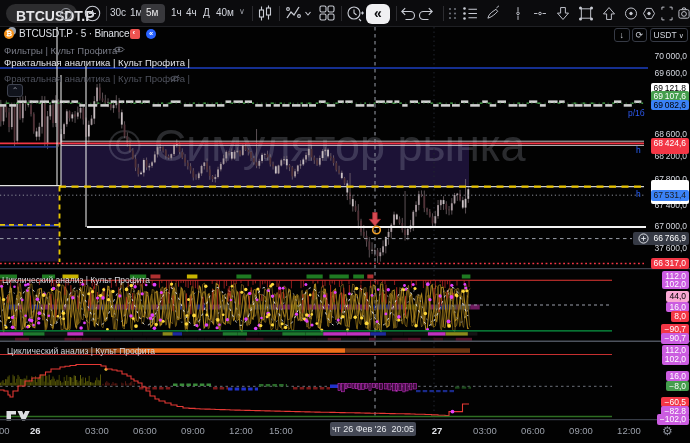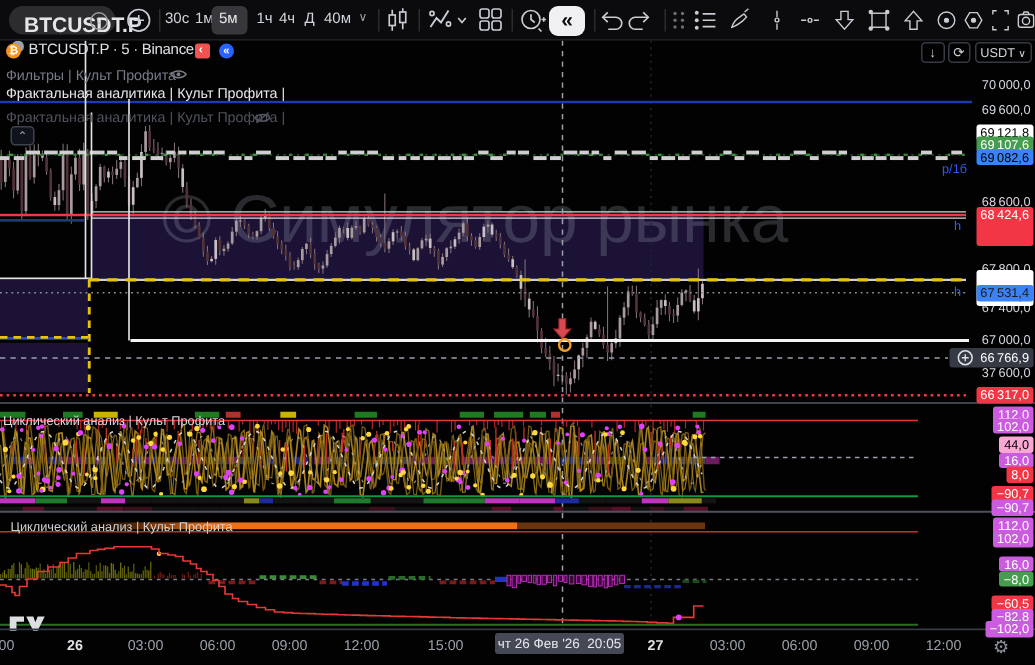--- a/index.html
+++ b/index.html
@@ -1193,21 +1193,21 @@
 <div style="position:absolute;right:3px;top:68.0px;height:10px;line-height:10px;color:#d5d8e0;font-size:8.5px;white-space:nowrap;z-index:5">69 600,0</div>
 <div style="position:absolute;right:3px;top:129.0px;height:10px;line-height:10px;color:#d5d8e0;font-size:8.5px;white-space:nowrap;z-index:5">68 600,0</div>
 <div style="position:absolute;right:3px;top:151.0px;height:10px;line-height:10px;color:#d5d8e0;font-size:8.5px;white-space:nowrap;z-index:5">68 200,0</div>
 <div style="position:absolute;right:3px;top:174.0px;height:10px;line-height:10px;color:#d5d8e0;font-size:8.5px;white-space:nowrap;z-index:5">67 800,0</div>
 <div style="position:absolute;right:3px;top:199.5px;height:10px;line-height:10px;color:#d5d8e0;font-size:8.5px;white-space:nowrap;z-index:5">67 400,0</div>
 <div style="position:absolute;right:3px;top:221.0px;height:10px;line-height:10px;color:#d5d8e0;font-size:8.5px;white-space:nowrap;z-index:5">67 000,0</div>
 <div style="position:absolute;right:3px;top:243.2px;height:10px;line-height:10px;color:#d5d8e0;font-size:8.5px;white-space:nowrap;z-index:5">37 600,0</div>
 <div style="position:absolute;right:1px;top:83.3px;height:10.5px;line-height:10.5px;background:#ffffff;color:#000;font-size:8.5px;padding:0 3px;border-radius:2px;white-space:nowrap;z-index:6">69 121,8</div>
 <div style="position:absolute;right:1px;top:91.3px;height:10.5px;line-height:10.5px;background:#459d4d;color:#fff;font-size:8.5px;padding:0 3px;border-radius:2px;white-space:nowrap;z-index:6">69 107,6</div>
 <div style="position:absolute;right:1px;top:99.8px;height:10.5px;line-height:10.5px;background:#3b82f6;color:#000;font-size:8.5px;padding:0 3px;border-radius:2px;white-space:nowrap;z-index:6">69 082,6</div>
-<div style="position:absolute;right:1px;top:138.1px;height:26px;line-height:10.5px;background:#f23645;color:#fff;font-size:8.5px;padding:0 3px;border-radius:2px;white-space:nowrap;z-index:6">68 424,6</div>
+<div style="position:absolute;right:1px;top:138.1px;height:16px;line-height:10.5px;background:#f23645;color:#fff;font-size:8.5px;padding:0 3px;border-radius:2px;white-space:nowrap;z-index:6">68 424,6</div>
 <div style="position:absolute;right:1px;top:180.3px;height:10.5px;line-height:10.5px;background:#ffffff;color:#000;font-size:8.5px;padding:12px 3px;border-radius:2px;white-space:nowrap;z-index:6">67 670,8</div>
 <div style="position:absolute;right:1px;top:190.3px;height:10.5px;line-height:10.5px;background:#3b82f6;color:#1a1a1a;font-size:8.5px;padding:0 3px;border-radius:2px;white-space:nowrap;z-index:6">67 531,4</div>
 <div style="position:absolute;left:633px;right:1px;top:232.0px;height:13px;line-height:13px;background:#363a45;color:#fff;font-size:8.5px;padding:0 3px 0 18px;border-radius:2px;white-space:nowrap;z-index:6;text-align:right">66 766,9</div>
     <svg style="position:absolute;left:638px;top:233.0px;z-index:7" width="11" height="11" viewBox="0 0 11 11">
       <circle cx="5.5" cy="5.5" r="4.6" fill="none" stroke="#dfe2e8" stroke-width="1"></circle>
       <path d="M3.2 5.5 h4.6 M5.5 3.2 v4.6" stroke="#dfe2e8" stroke-width="0.9"></path>
     </svg>
 <div style="position:absolute;right:1px;top:258.3px;height:10.5px;line-height:10.5px;background:#f23645;color:#fff;font-size:8.5px;padding:0 3px;border-radius:2px;white-space:nowrap;z-index:6">66 317,0</div>
 <div style="position:absolute;right:1px;top:271.3px;height:10.5px;line-height:10.5px;background:#cb5ce0;color:#fff;font-size:8.5px;padding:0 3px;border-radius:2px;white-space:nowrap;z-index:6">112,0</div>
 <div style="position:absolute;right:1px;top:278.8px;height:10.5px;line-height:10.5px;background:#cb5ce0;color:#fff;font-size:8.5px;padding:0 3px;border-radius:2px;white-space:nowrap;z-index:6">102,0</div>
@@ -1218,26 +1218,26 @@
 <div style="position:absolute;right:1px;top:333.3px;height:10.5px;line-height:10.5px;background:#cb5ce0;color:#fff;font-size:8.5px;padding:0 3px;border-radius:2px;white-space:nowrap;z-index:6">−90,7</div>
 <div style="position:absolute;right:1px;top:345.3px;height:10.5px;line-height:10.5px;background:#cb5ce0;color:#fff;font-size:8.5px;padding:0 3px;border-radius:2px;white-space:nowrap;z-index:6">112,0</div>
 <div style="position:absolute;right:1px;top:354.3px;height:10.5px;line-height:10.5px;background:#cb5ce0;color:#fff;font-size:8.5px;padding:0 3px;border-radius:2px;white-space:nowrap;z-index:6">102,0</div>
 <div style="position:absolute;right:1px;top:370.8px;height:10.5px;line-height:10.5px;background:#cb5ce0;color:#fff;font-size:8.5px;padding:0 3px;border-radius:2px;white-space:nowrap;z-index:6">16,0</div>
 <div style="position:absolute;right:1px;top:380.8px;height:10.5px;line-height:10.5px;background:#459d4d;color:#fff;font-size:8.5px;padding:0 3px;border-radius:2px;white-space:nowrap;z-index:6">−8,0</div>
 <div style="position:absolute;right:1px;top:396.8px;height:10.5px;line-height:10.5px;background:#f23645;color:#fff;font-size:8.5px;padding:0 3px;border-radius:2px;white-space:nowrap;z-index:6">−60,5</div>
 <div style="position:absolute;right:1px;top:405.8px;height:10.5px;line-height:10.5px;background:#cb5ce0;color:#fff;font-size:8.5px;padding:0 3px;border-radius:2px;white-space:nowrap;z-index:6">−82,8</div>
 <div style="position:absolute;right:1px;top:414.3px;height:10.5px;line-height:10.5px;background:#cb5ce0;color:#fff;font-size:8.5px;padding:0 3px;border-radius:2px;white-space:nowrap;z-index:6">−102,0</div>
 
 <div style="position:absolute;left:-17.0px;top:425px;width:40px;text-align:center;font-size:9.5px;color:#9ba0aa;font-weight:400">:00</div>
-<div style="position:absolute;left:30.0px;top:425px;width:40px;text-align:center;font-size:9.5px;color:#dfe1e6;font-weight:700">26</div>
+<div style="position:absolute;left:30.0px;top:425px;width:40px;text-align:left;font-size:9.5px;color:#dfe1e6;font-weight:700">26</div>
 <div style="position:absolute;left:77.0px;top:425px;width:40px;text-align:center;font-size:9.5px;color:#9ba0aa;font-weight:400">03:00</div>
 <div style="position:absolute;left:125.0px;top:425px;width:40px;text-align:center;font-size:9.5px;color:#9ba0aa;font-weight:400">06:00</div>
 <div style="position:absolute;left:173.0px;top:425px;width:40px;text-align:center;font-size:9.5px;color:#9ba0aa;font-weight:400">09:00</div>
 <div style="position:absolute;left:221.0px;top:425px;width:40px;text-align:center;font-size:9.5px;color:#9ba0aa;font-weight:400">12:00</div>
-<div style="position:absolute;left:269.0px;top:425px;width:40px;text-align:right;font-size:9.5px;color:#9ba0aa;font-weight:400">15:00</div>
+<div style="position:absolute;left:269.0px;top:425px;width:40px;text-align:left;font-size:9.5px;color:#9ba0aa;font-weight:400">15:00</div>
 <div style="position:absolute;left:417.0px;top:425px;width:40px;text-align:center;font-size:9.5px;color:#dfe1e6;font-weight:700">27</div>
 <div style="position:absolute;left:465.0px;top:425px;width:40px;text-align:center;font-size:9.5px;color:#9ba0aa;font-weight:400">03:00</div>
 <div style="position:absolute;left:513.0px;top:425px;width:40px;text-align:center;font-size:9.5px;color:#9ba0aa;font-weight:400">06:00</div>
 <div style="position:absolute;left:561.0px;top:425px;width:40px;text-align:center;font-size:9.5px;color:#9ba0aa;font-weight:400">09:00</div>
 <div style="position:absolute;left:609.0px;top:425px;width:40px;text-align:center;font-size:9.5px;color:#9ba0aa;font-weight:400">12:00</div>
 <div style="position:absolute;left:330px;top:421.5px;width:86px;height:14px;background:#454956;border-radius:2px;color:#e6e8ec;font-size:9px;line-height:14px;text-align:center">чт 26 Фев '26&nbsp;&nbsp;20:05</div>
 <div style="position:absolute;left:662px;top:424px;font-size:12px;color:#8a8e99">⚙</div>
 
 <div id="tbar">
   <div class="abs" style="left:6px;top:4px;width:71px;height:19px;background:#2c2c2e;border-radius:10px"></div>

